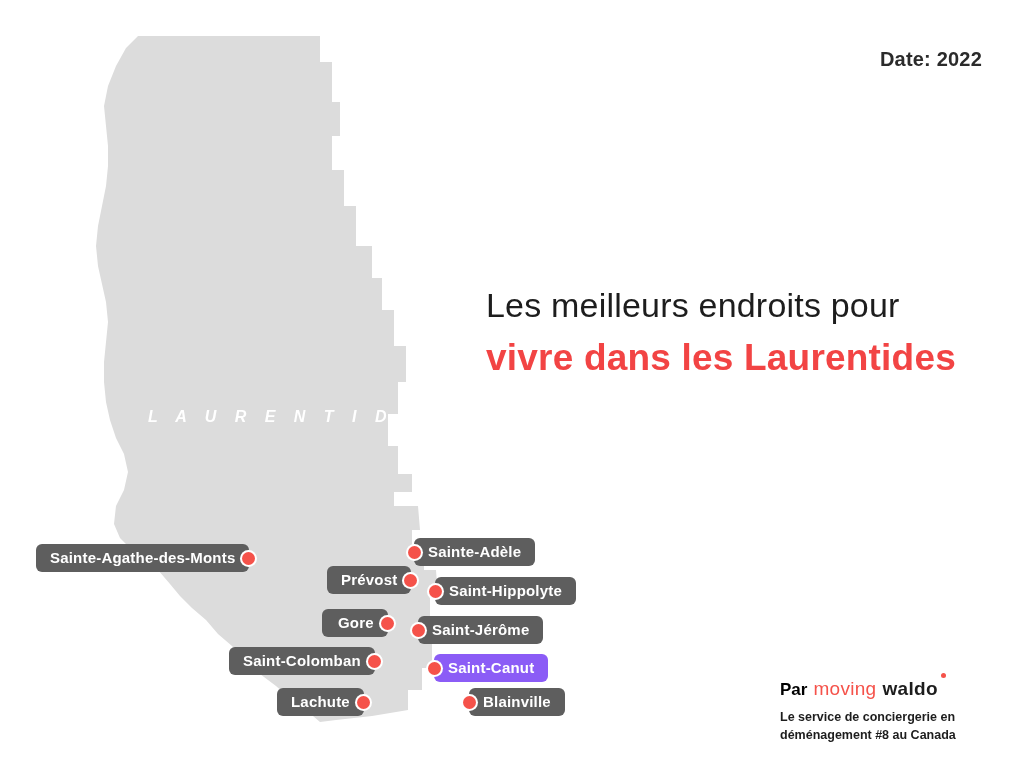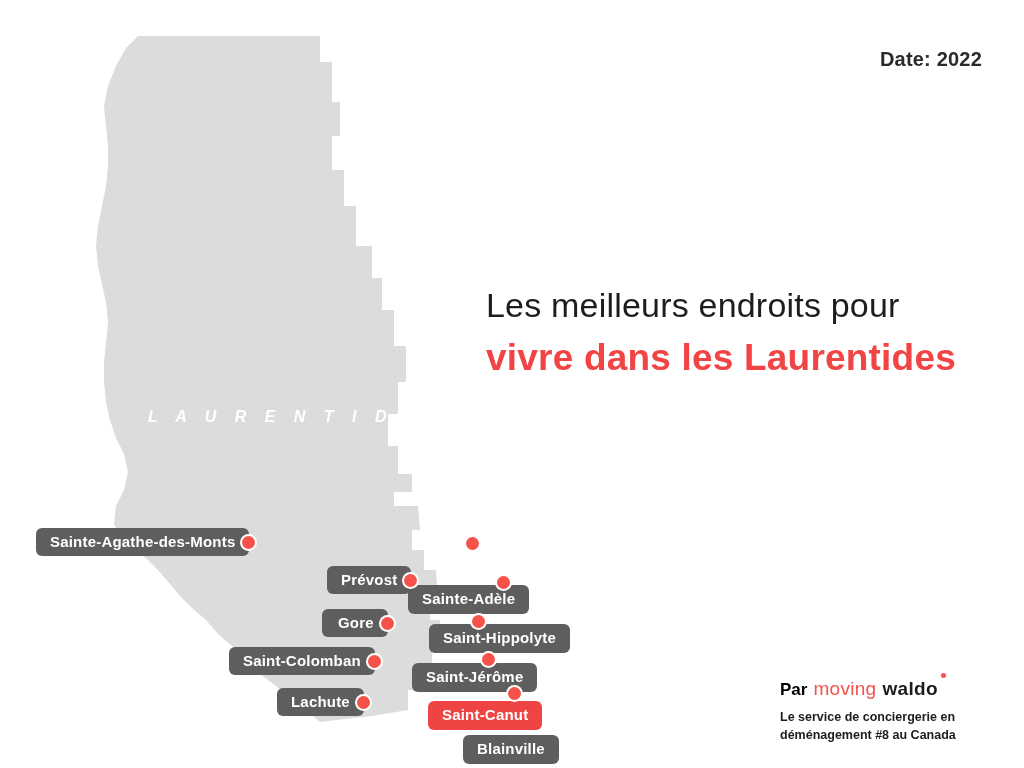--- a/index.html
+++ b/index.html
@@ -107,21 +107,21 @@
     height: 13px;
     border-radius: 50%;
     background: #f5524a;
     box-shadow: 0 0 0 2px #ffffff;
     flex: 0 0 auto;
   }
   
   .pin.left .dot { margin-left: -7px; }
   .pin.left { flex-direction: row; }
   
-  .pin.right { flex-direction: column; gap: 35px; }
+  .pin.right { flex-direction: row; }
   .pin.right .dot { margin-right: -7px; z-index: 2; }
 
   
   .brand {
     position: absolute;
     left: 780px;
     top: 652px;
     width: 226px;
     text-align: left;
   }
@@ -275,21 +275,21 @@
     </svg>
     <div class="region-name">L A U R E N T I D E S</div>
   </div>
 
   <div class="headline">
     <div class="line1">Les meilleurs endroits pour</div>
     <div class="line2">vivre dans les Laurentides</div>
   </div>
 
   <div id="pins">
-      <div class="pin left" style="left: 36px; top: 527px;">
+      <div class="pin left" style="left: 36px; top: 543px;">
         <span class="label" style="background: rgb(94, 94, 94);">Sainte-Agathe-des-Monts</span>
         <span class="dot" style="background: rgb(245, 82, 74);"></span>
       </div>
       <div class="pin right" style="left: 408px; top: 537px;">
         <span class="dot" style="background: rgb(245, 82, 74);"></span>
         <span class="label" style="background: rgb(94, 94, 94);">Sainte-Adèle</span>
       </div>
       <div class="pin left" style="left: 327px; top: 565px;">
         <span class="label" style="background: rgb(94, 94, 94);">Prévost</span>
         <span class="dot" style="background: rgb(245, 82, 74);"></span>
@@ -305,21 +305,21 @@
       <div class="pin right" style="left: 412px; top: 615px;">
         <span class="dot" style="background: rgb(245, 82, 74);"></span>
         <span class="label" style="background: rgb(94, 94, 94);">Saint-Jérôme</span>
       </div>
       <div class="pin left" style="left: 229px; top: 646px;">
         <span class="label" style="background: rgb(94, 94, 94);">Saint-Colomban</span>
         <span class="dot" style="background: rgb(245, 82, 74);"></span>
       </div>
       <div class="pin right" style="left: 428px; top: 653px;">
         <span class="dot" style="background: rgb(245, 82, 74);"></span>
-        <span class="label" style="background: #ef4444;">Saint-Canut</span>
+        <span class="label" style="background: #8b5cf6;">Saint-Canut</span>
       </div>
       <div class="pin left" style="left: 277px; top: 687px;">
         <span class="label" style="background: rgb(94, 94, 94);">Lachute</span>
         <span class="dot" style="background: rgb(245, 82, 74);"></span>
       </div>
       <div class="pin right" style="left: 463px; top: 687px;">
         <span class="dot" style="background: rgb(245, 82, 74);"></span>
         <span class="label" style="background: rgb(94, 94, 94);">Blainville</span>
       </div>
     </div>

